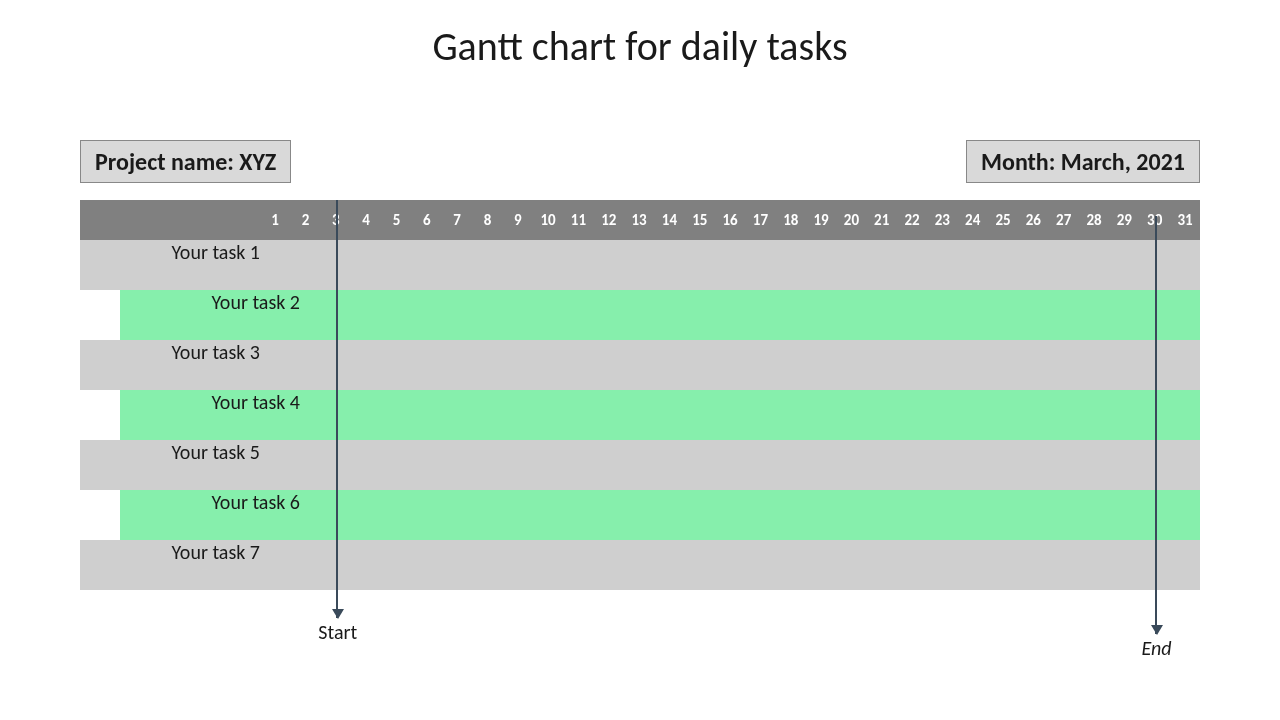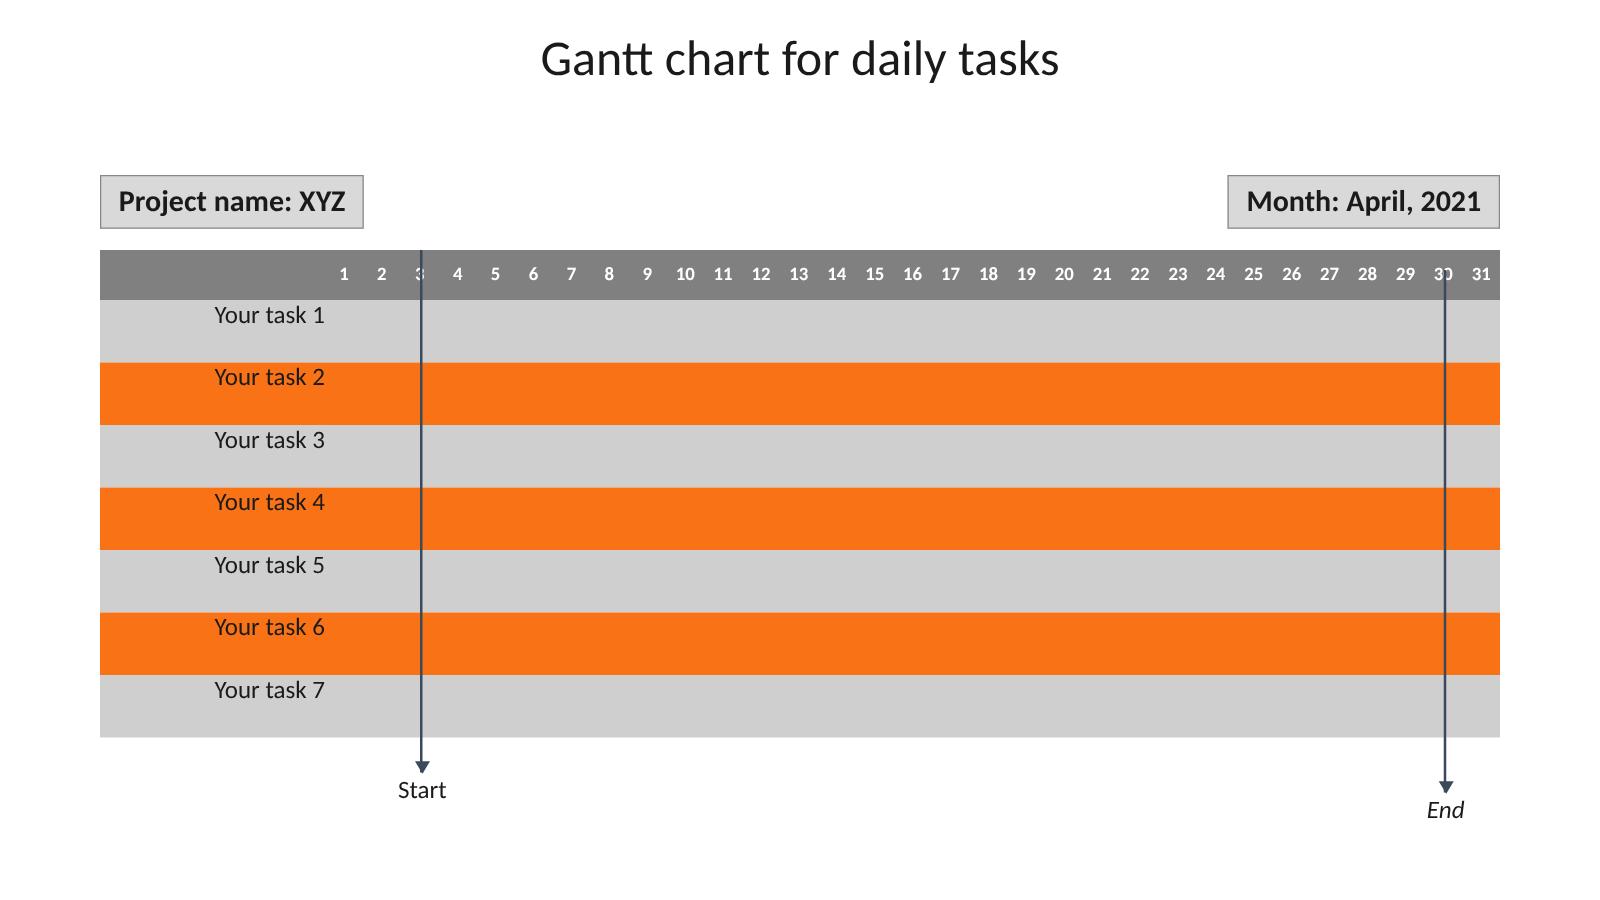--- a/index.html
+++ b/index.html
@@ -57,21 +57,21 @@
   .day-cell {
     flex: 1 1 0;
     text-align: center;
   }
 
   .task-row {
     height: 50px;
     display: flex;
     align-items: flex-start;
   }
-  .task-row.even { background: #f97316; }
+  .task-row.even { background: #86efac; margin-left: 40px; }
   .task-row.odd  { background: #cfcfcf; }
   .task-label {
     flex: 0 0 180px;
     display: flex;
     align-items: center;
     justify-content: flex-end;
     padding-right: 14px;
     font-size: 20px;
   }
   .task-track {
@@ -108,21 +108,21 @@
   }
 </style>
 </head>
 <body>
 
 <div class="slide">
 
   <div class="title">Gantt chart for daily tasks</div>
 
   <div class="info-box info-left">Project name: XYZ</div>
-  <div class="info-box info-right">Month: April, 2021</div>
+  <div class="info-box info-right">Month: March, 2021</div>
 
   <div class="chart">
 
     <div class="header-row">
       <div class="header-label"></div>
       <div class="header-days" id="header-days">
           <div class="day-cell">1</div>
           <div class="day-cell">2</div>
           <div class="day-cell">3</div>
           <div class="day-cell">4</div>

